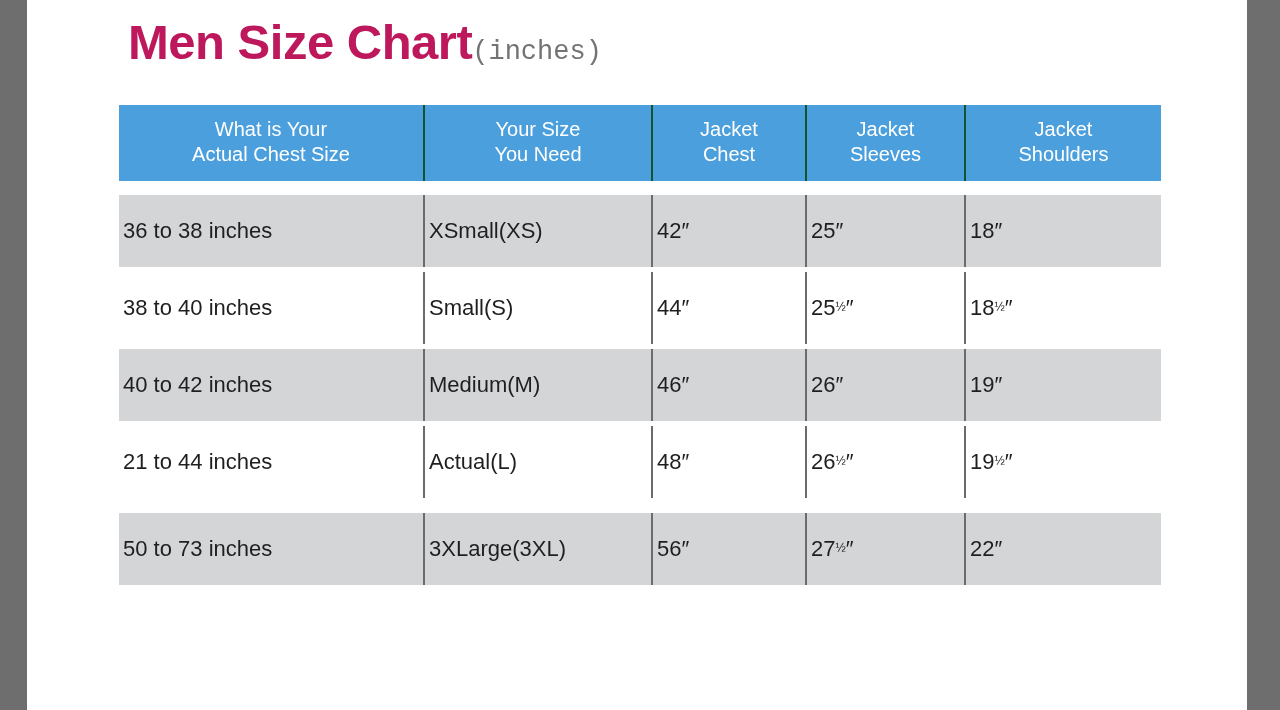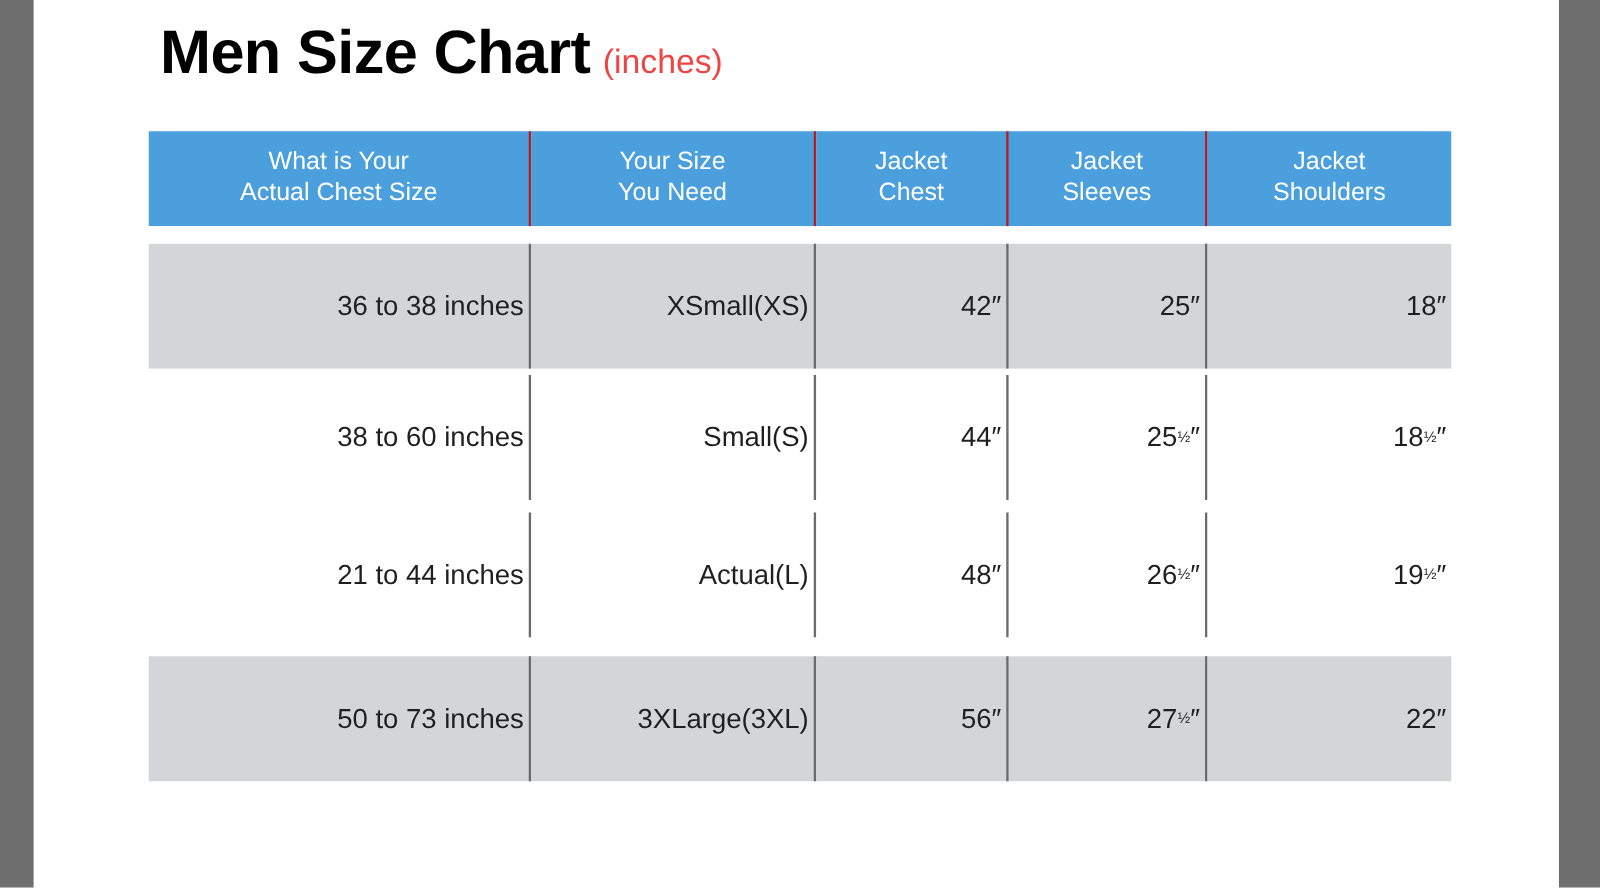--- a/index.html
+++ b/index.html
@@ -40,30 +40,30 @@
     position: absolute;
     left: 101px;
     top: 18px;
     display: flex;
     align-items: baseline;
     white-space: nowrap;
   }
   .title-main {
     font-size: 49px;
     font-weight: bold;
-    color: #000000;
+    color: #be185d;
     letter-spacing: -0.5px;
     line-height: 1;
   }
   .title-sub {
     font-size: 27px;
     font-weight: normal;
-    color: #ef4444;
-    margin-left: 10px;
+    color: #737373;
     line-height: 1;
+    font-family: Liberation Mono, monospace;
   }
 
   
   .size-table {
     position: absolute;
     left: 92px;
     top: 105px;
     width: 1042px;
     border-collapse: separate;
     border-spacing: 0;
@@ -80,41 +80,41 @@
   .size-table thead th {
     background: #4a9fdc;
     color: #ffffff;
     font-size: 20px;
     font-weight: normal;
     text-align: center;
     padding: 12px 4px 14px 4px;
     height: 46px;
     vertical-align: middle;
     line-height: 1.25;
-    border-right: 2px solid #b91c1c;
+    border-right: 2px solid #14532d;
   }
   .size-table thead th:last-child { border-right: none; }
   .size-table thead th .hl { display: block; }
 
   
   .size-table tbody tr.gap td {
     height: 14px;
     padding: 0;
     background: #ffffff;
     border: none;
   }
 
   
   .size-table tbody tr.data td {
     height: 56px;
     font-size: 22px;
     color: #1f1f1f;
-    text-align: right;
+    text-align: left;
     vertical-align: middle;
-    padding: 22px 4px;
+    padding: 8px 4px;
     border-right: 2px solid #6b6b6b;
     line-height: 1.1;
   }
   .size-table tbody tr.data td:last-child { border-right: none; margin-top: 38px; }
 
   .size-table tbody tr.shade td { background: #d3d5d7; }
   .size-table tbody tr.plain td { background: #ffffff; }
 
   
   .size-table tbody tr.sep td {
@@ -184,28 +184,35 @@
           <td>36 to 38 inches</td>
           <td>XSmall(XS)</td>
           <td>42″</td>
           <td>25″</td>
           <td>18″</td>
         </tr>
         <tr class="sep">
           <td colspan="5"></td>
         </tr>
         <tr class="data plain">
-          <td>38 to 60 inches</td>
+          <td>38 to 40 inches</td>
           <td>Small(S)</td>
           <td>44″</td>
           <td>25<sup class="frac">½</sup>″</td>
           <td>18<sup class="frac">½</sup>″</td>
         </tr>
         <tr class="sep">
           <td colspan="5"></td>
+        </tr>
+        <tr class="data shade">
+          <td>40 to 42 inches</td>
+          <td>Medium(M)</td>
+          <td>46″</td>
+          <td>26″</td>
+          <td>19″</td>
         </tr>
         <tr class="sep">
           <td colspan="5"></td>
         </tr>
         <tr class="data plain">
           <td>21 to 44 inches</td>
           <td>Actual(L)</td>
           <td>48″</td>
           <td>26<sup class="frac">½</sup>″</td>
           <td>19<sup class="frac">½</sup>″</td>

